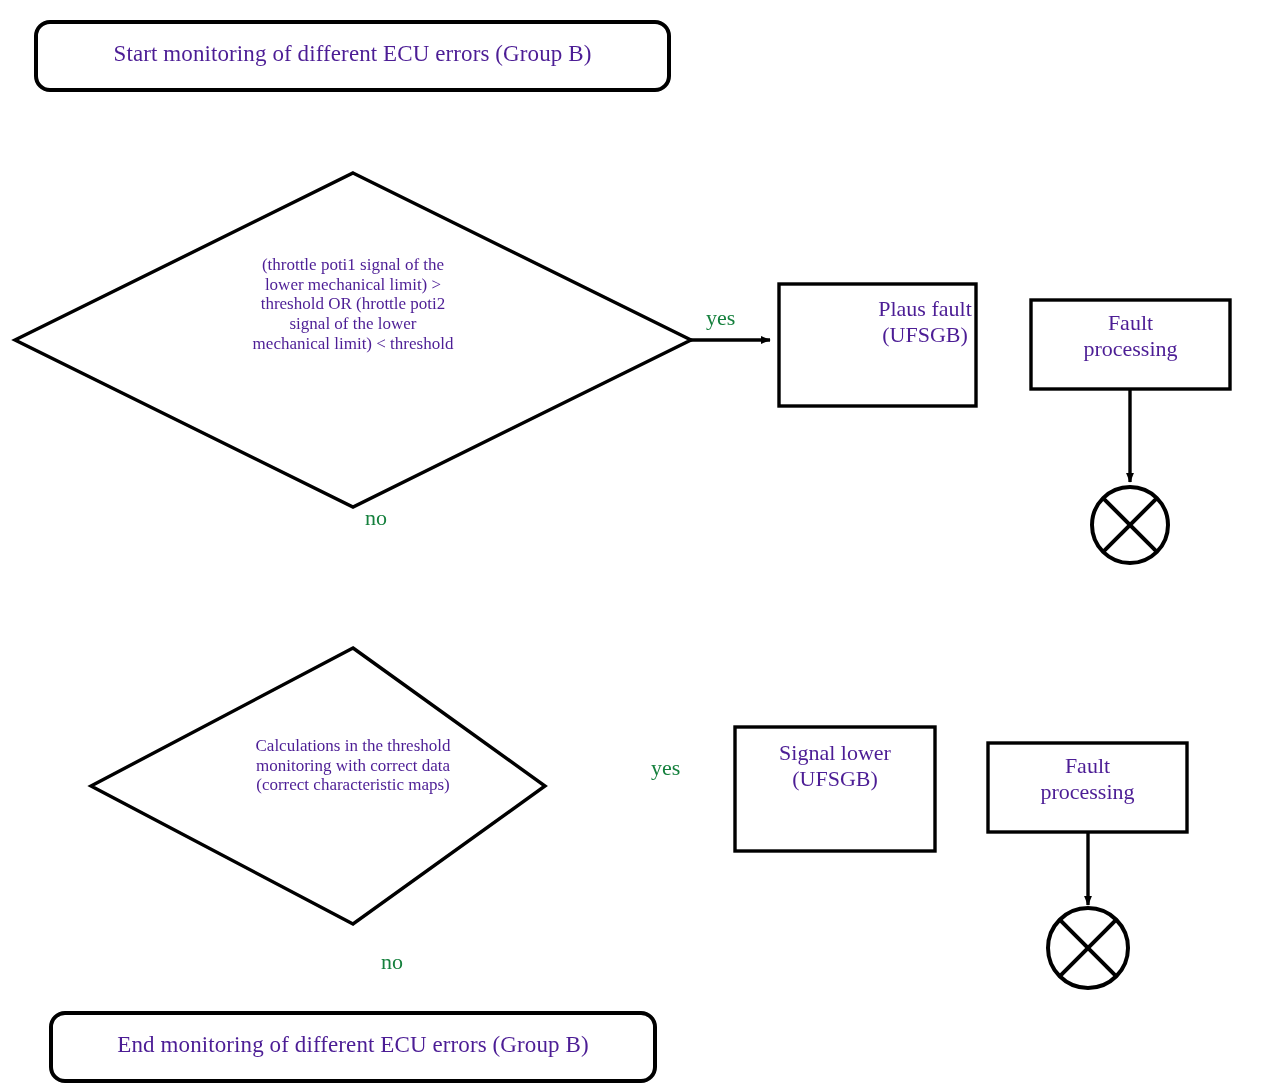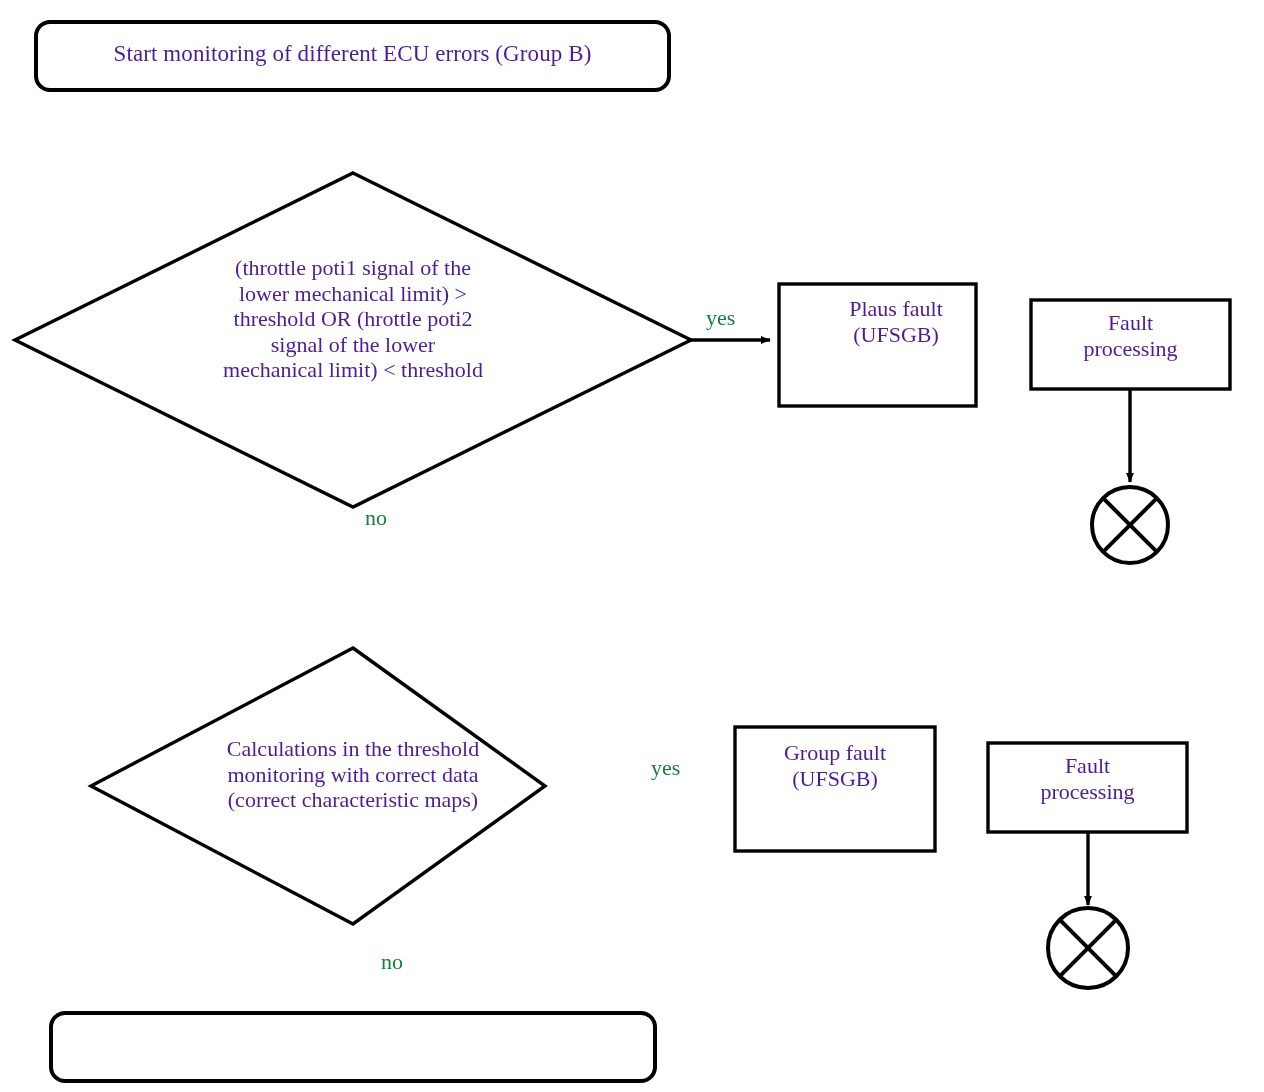--- a/index.html
+++ b/index.html
@@ -35,21 +35,21 @@
     color: #4c1d95;
   }
   .terminator-label {
     font-size: 23px;
     letter-spacing: 0.1px;
   }
   .process-label {
     font-size: 22px;
   }
   .decision-label {
-    font-size: 22px;
+    font-size: 17px;
   }
   .edge-label {
     position: absolute;
     font-size: 22px;
     color: #15803d;
     white-space: nowrap;
   }
 </style>
 </head>
 <body>
@@ -101,34 +101,35 @@
   <div class="shape-text decision-label" style="left:153px; top:255px; width:400px;">(throttle poti1 signal of the
 lower mechanical limit) &gt;
 threshold OR (hrottle poti2
 signal of the lower
 mechanical limit) &lt; threshold</div>
 
   <div class="edge-label" style="left:706px; top:305px;">yes</div>
 
   <div class="edge-label" style="left:365px; top:505px;">no</div>
 
-  <div class="shape-text process-label" style="left:779px; top:296px; width:180px;padding-left:27px;">Plaus fault
+  <div class="shape-text process-label" style="left:808px; top:296px; width:180px;padding-left:27px;">Plaus fault
 (UFSGB)</div>
 
   <div class="shape-text process-label" style="left:1031px; top:310px; width:199px;">Fault
 processing</div>
 
   <div class="shape-text decision-label" style="left:153px; top:736px; width:400px;">Calculations in the threshold
 monitoring with correct data
 (correct characteristic maps)</div>
 
   <div class="edge-label" style="left:651px; top:755px;">yes</div>
 
   <div class="edge-label" style="left:381px; top:949px;">no</div>
 
-  <div class="shape-text process-label" style="left:735px; top:740px; width:200px;">Group fault
+  <div class="shape-text process-label" style="left:735px; top:740px; width:200px;">Signal lower
 (UFSGB)</div>
 
   <div class="shape-text process-label" style="left:988px; top:753px; width:199px;">Fault
 processing</div>
 
+  <div class="shape-text terminator-label" style="left:51px; top:1032px; width:604px;">End monitoring of different ECU errors (Group B)</div>
 
 </div>
 
 </body></html>

